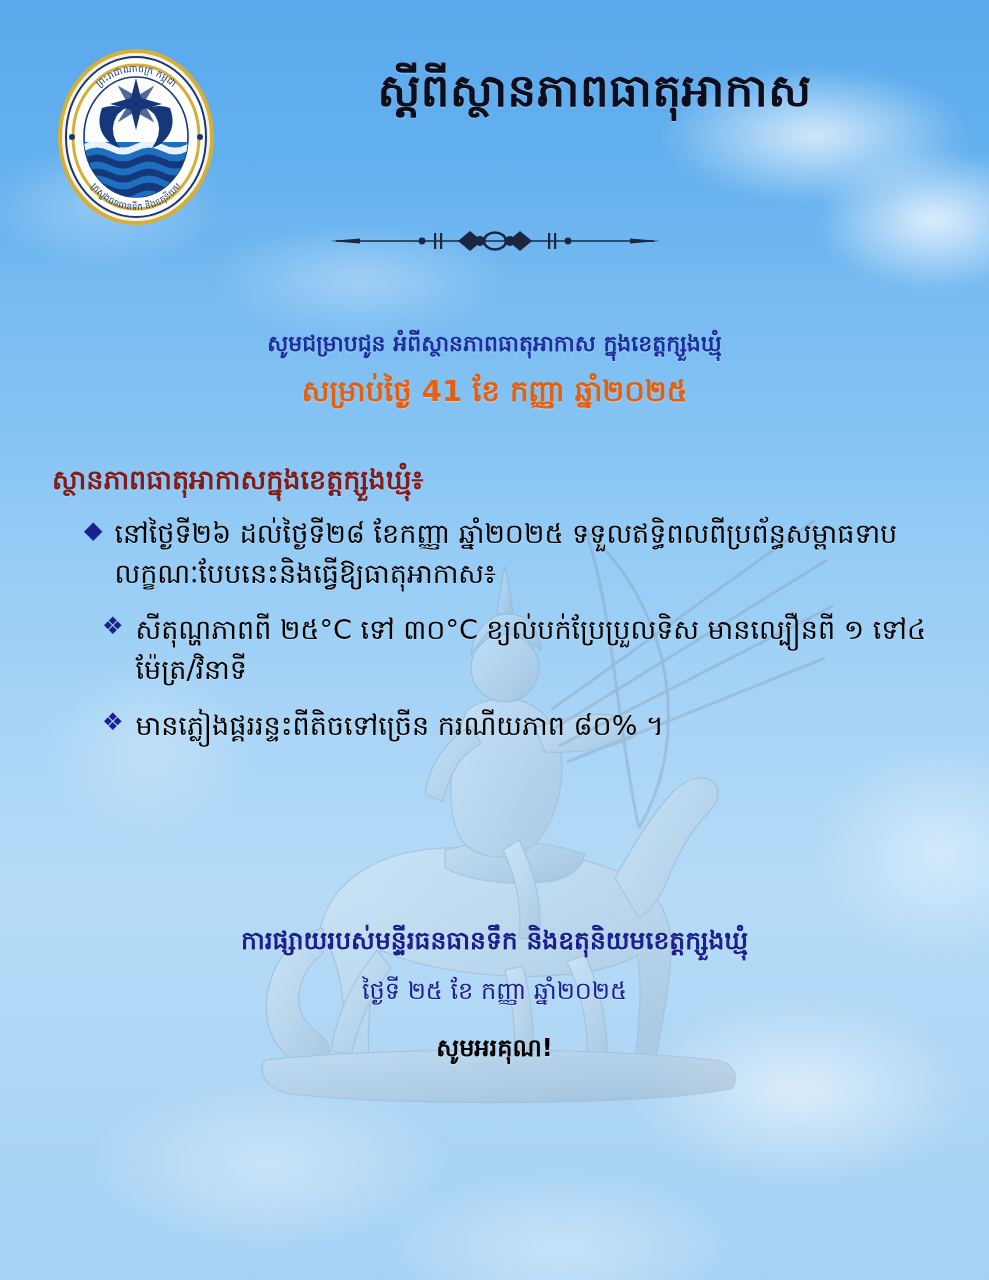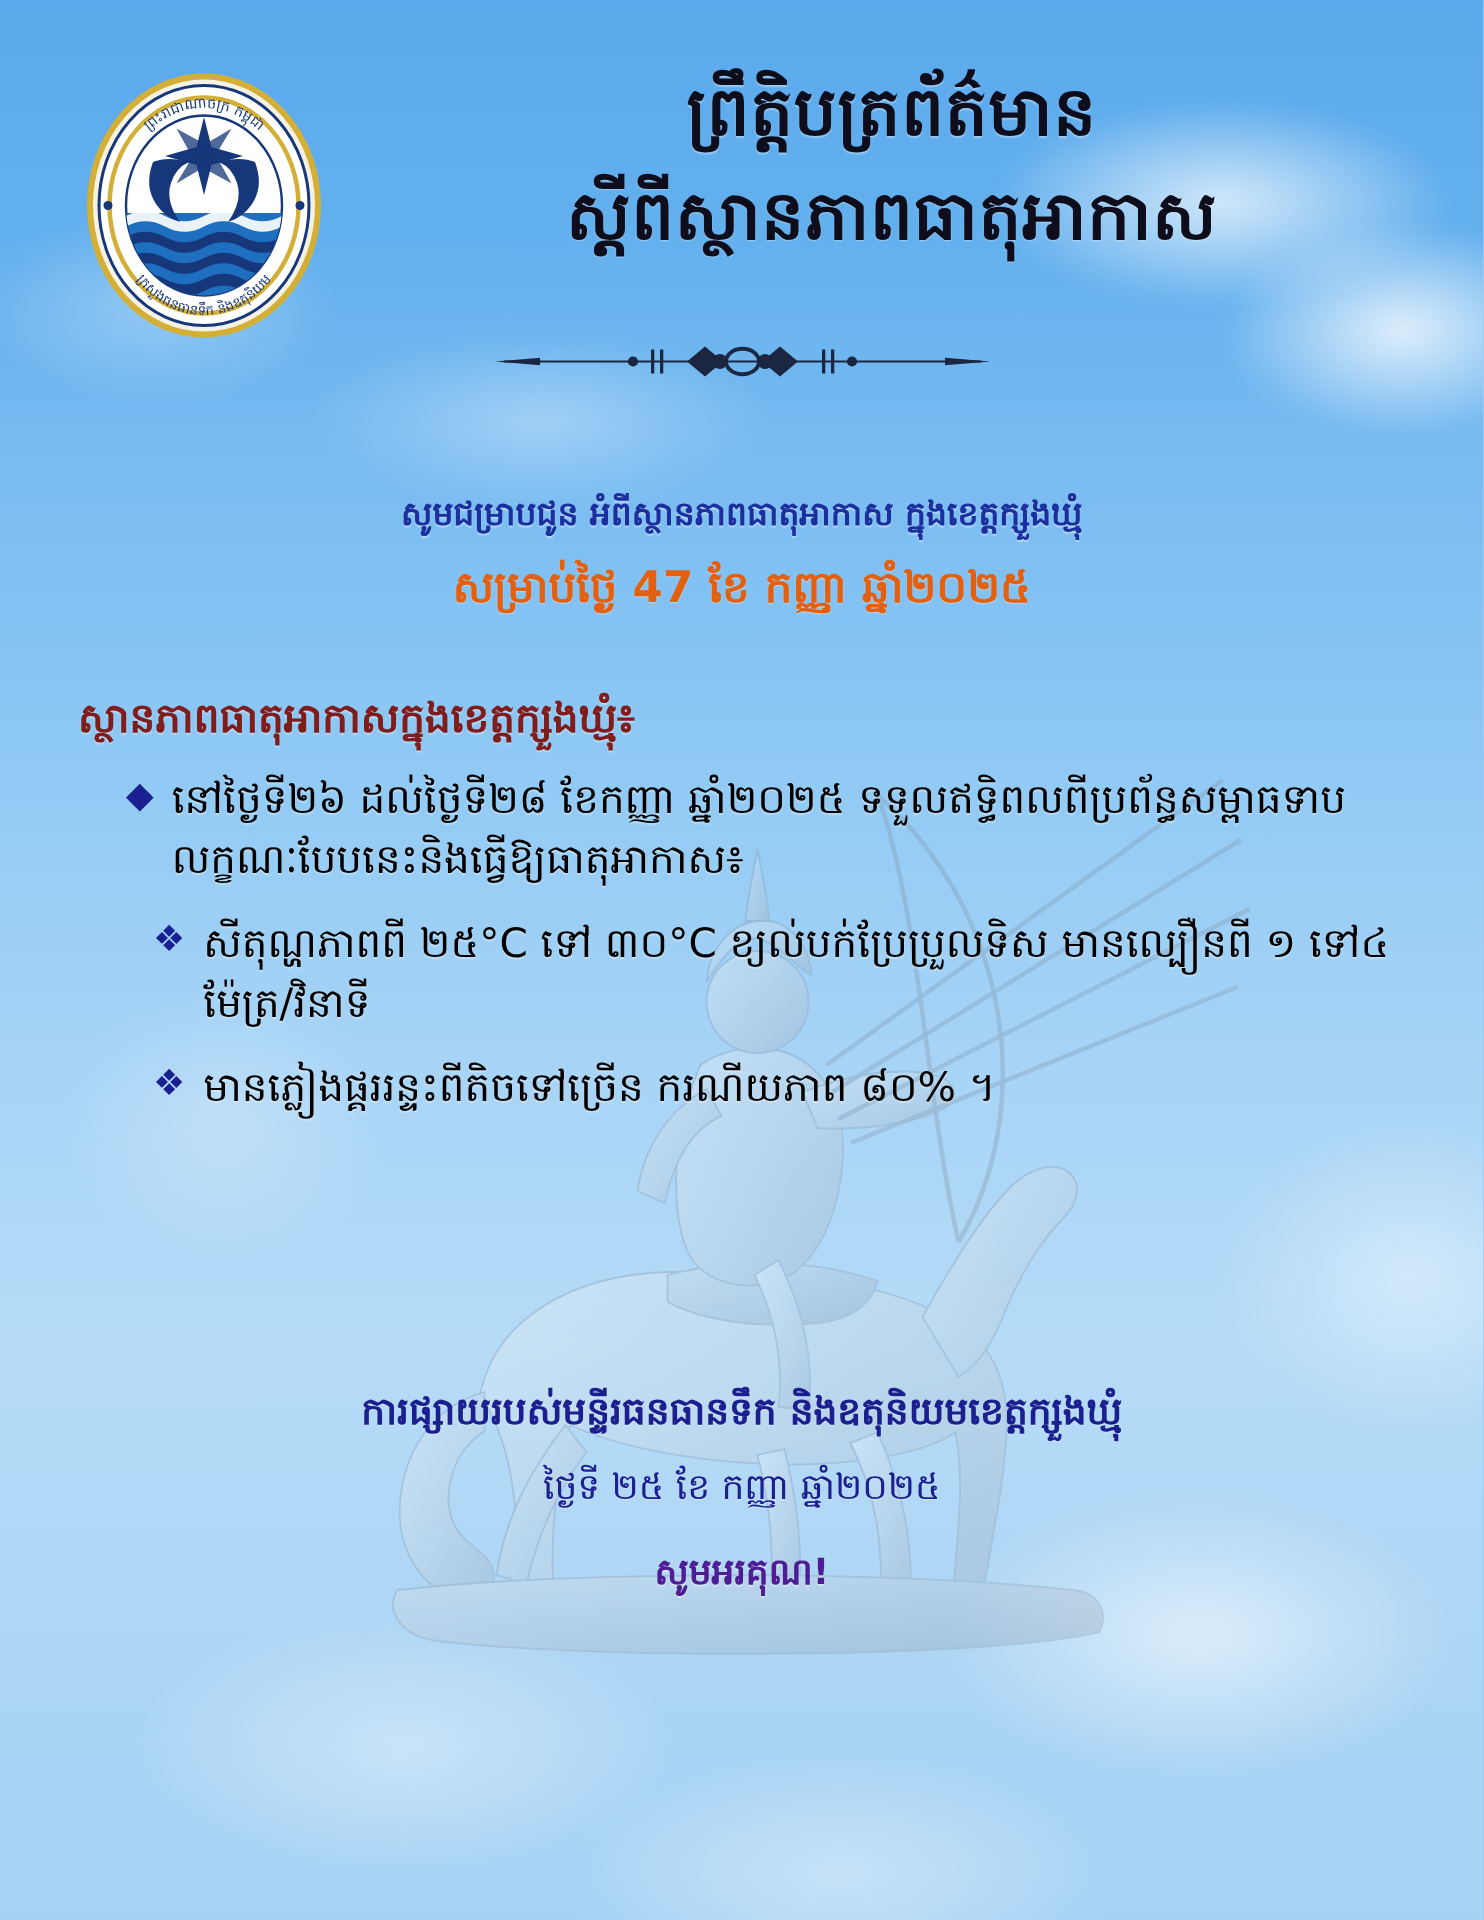--- a/index.html
+++ b/index.html
@@ -199,21 +199,21 @@
     margin-top: 18px;
     font-size: 24px;
     font-weight: normal;
     color: #1b2090;
     text-shadow: 0 1px 1px rgba(255,255,255,.4);
   }
   .footer-thanks {
     margin-top: 22px;
     font-size: 24px;
     font-weight: bold;
-    color: #4c1d95;
+    color: #000000;
     text-shadow: 0 1px 1px rgba(255,255,255,.4);
   }
 </style>
 </head>
 <body>
 
 <div class="poster">
 
   <div class="sky"></div>
   <div class="clouds">
@@ -329,21 +329,20 @@
         <textPath href="#arcTop" startOffset="50%" text-anchor="middle">ព្រះរាជាណាចក្រ កម្ពុជា</textPath>
       </text>
       <text font-size="9" fill="#16377a" font-family="'DejaVu Sans', sans-serif">
         <textPath href="#arcBot" startOffset="50%" text-anchor="middle">ក្រសួងធនធានទឹក និងឧតុនិយម</textPath>
       </text>
       <circle cx="16" cy="89" r="3" fill="#16377a"></circle>
       <circle cx="144" cy="89" r="3" fill="#16377a"></circle>
     </svg>
 
     <div class="titles">
-      <div class="title-line title-1">ព្រឹត្តិបត្រព័ត៌មាន</div>
       <div class="title-line title-2">ស្តីពីស្ថានភាពធាតុអាកាស</div>
     </div>
 
     <div class="divider">
       <svg width="330" height="26" viewBox="0 0 330 26">
         <line x1="6" y1="13" x2="324" y2="13" stroke="#1b2740" stroke-width="1.4"></line>
         <polygon points="0,13 30,10.5 30,15.5" fill="#1b2740"></polygon>
         <polygon points="330,13 300,10.5 300,15.5" fill="#1b2740"></polygon>
         <circle cx="92" cy="13" r="3.4" fill="#1b2740"></circle>
         <circle cx="238" cy="13" r="3.4" fill="#1b2740"></circle>
@@ -355,21 +354,21 @@
         <polygon points="178,13 190,3 202,13 190,23" fill="#1b2740"></polygon>
         <ellipse cx="165" cy="13" rx="11" ry="8.5" fill="none" stroke="#1b2740" stroke-width="2.6"></ellipse>
         <circle cx="150" cy="13" r="5" fill="#1b2740"></circle>
         <circle cx="180" cy="13" r="5" fill="#1b2740"></circle>
       </svg>
     </div>
   </div>
 
   <div class="headline">
     <div class="headline-main">សូមជម្រាបជូន អំពីស្ថានភាពធាតុអាកាស ក្នុងខេត្តក្សួងឃ្មុំ</div>
-    <div class="headline-date">សម្រាប់ថ្ងៃ 47 ខែ កញ្ញា ឆ្នាំ២០២៥</div>
+    <div class="headline-date">សម្រាប់ថ្ងៃ 41 ខែ កញ្ញា ឆ្នាំ២០២៥</div>
   </div>
 
   <div class="body-block">
     <div class="body-intro">ស្ថានភាពធាតុអាកាសក្នុងខេត្តក្សួងឃ្មុំ៖</div>
 
     <div class="bullet-row lvl1">
       <span class="bullet-glyph">◆</span>
       <span class="bullet-text">នៅថ្ងៃទី២៦ ដល់ថ្ងៃទី២៨ ខែកញ្ញា ឆ្នាំ២០២៥ ទទួលឥទ្ធិពលពីប្រព័ន្ធសម្ពាធទាប លក្ខណៈបែបនេះនិងធ្វើឱ្យធាតុអាកាស៖</span>
     </div>
 

